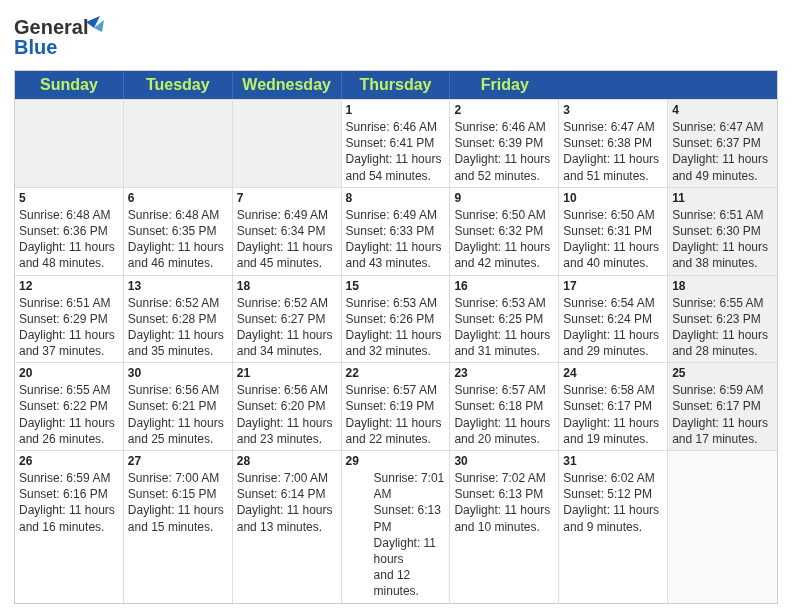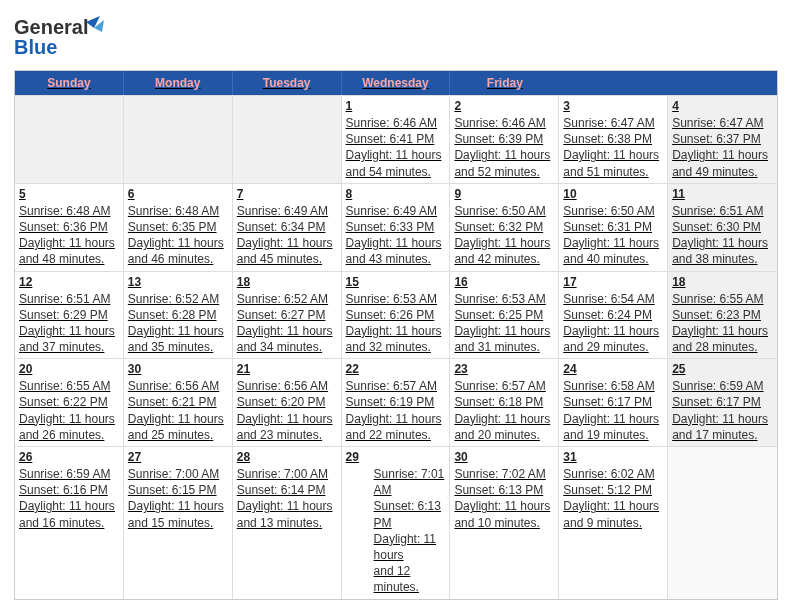--- a/index.html
+++ b/index.html
@@ -9,21 +9,20 @@
       width: 792px;
       height: 612px;
       overflow: hidden;
     }
     .page {
       width: 792px;
       height: 520px;
       padding: 10px 14px 10px 14px;
       display: flex;
       flex-direction: column;
-      text-decoration: underline;
     }
     .header {
       display: flex;
       justify-content: space-between;
       align-items: flex-start;
       margin-bottom: 8px;
     }
     .logo {
       display: flex;
       align-items: flex-start;
@@ -47,22 +46,22 @@
       display: flex;
       flex-direction: column;
       border: 1px solid #ccc;
     }
     .cal-header-row {
       display: grid;
       grid-template-columns: repeat(7, 1fr);
       background: #2255a4;
     }
     .cal-header-cell {
-      color: #fca5a5;
-      font-size: 12px;
+      color: #bef264;
+      font-size: 16px;
       font-weight: bold;
       padding: 5px 4px;
       text-align: center;
       border-right: 1px solid #3a6bc4;
     }
     .cal-header-cell:last-child { border-right: none; }
     .cal-body {
       display: flex;
       flex-direction: column;
       flex: 1;
@@ -114,23 +113,23 @@
     </div>
     <div class="title-block">
       <div class="month-title"></div>
       <div class="location-title"></div>
     </div>
   </div>
 
   <div class="calendar">
     <div class="cal-header-row">
     <div class="cal-header-cell">Sunday</div>
-        <div class="cal-header-cell">Monday</div>
         <div class="cal-header-cell">Tuesday</div>
         <div class="cal-header-cell">Wednesday</div>
+        <div class="cal-header-cell">Thursday</div>
         <div class="cal-header-cell">Friday</div>
       </div>
     <div class="cal-body">
     <div class="cal-row">
           <div class="cal-cell empty shaded"></div>
           <div class="cal-cell empty shaded"></div>
           <div class="cal-cell empty shaded"></div>
           <div class="cal-cell">
             <div class="day-num">1</div>
             <div class="cell-text" style="white-space: pre-line;">Sunrise: 6:46 AM

